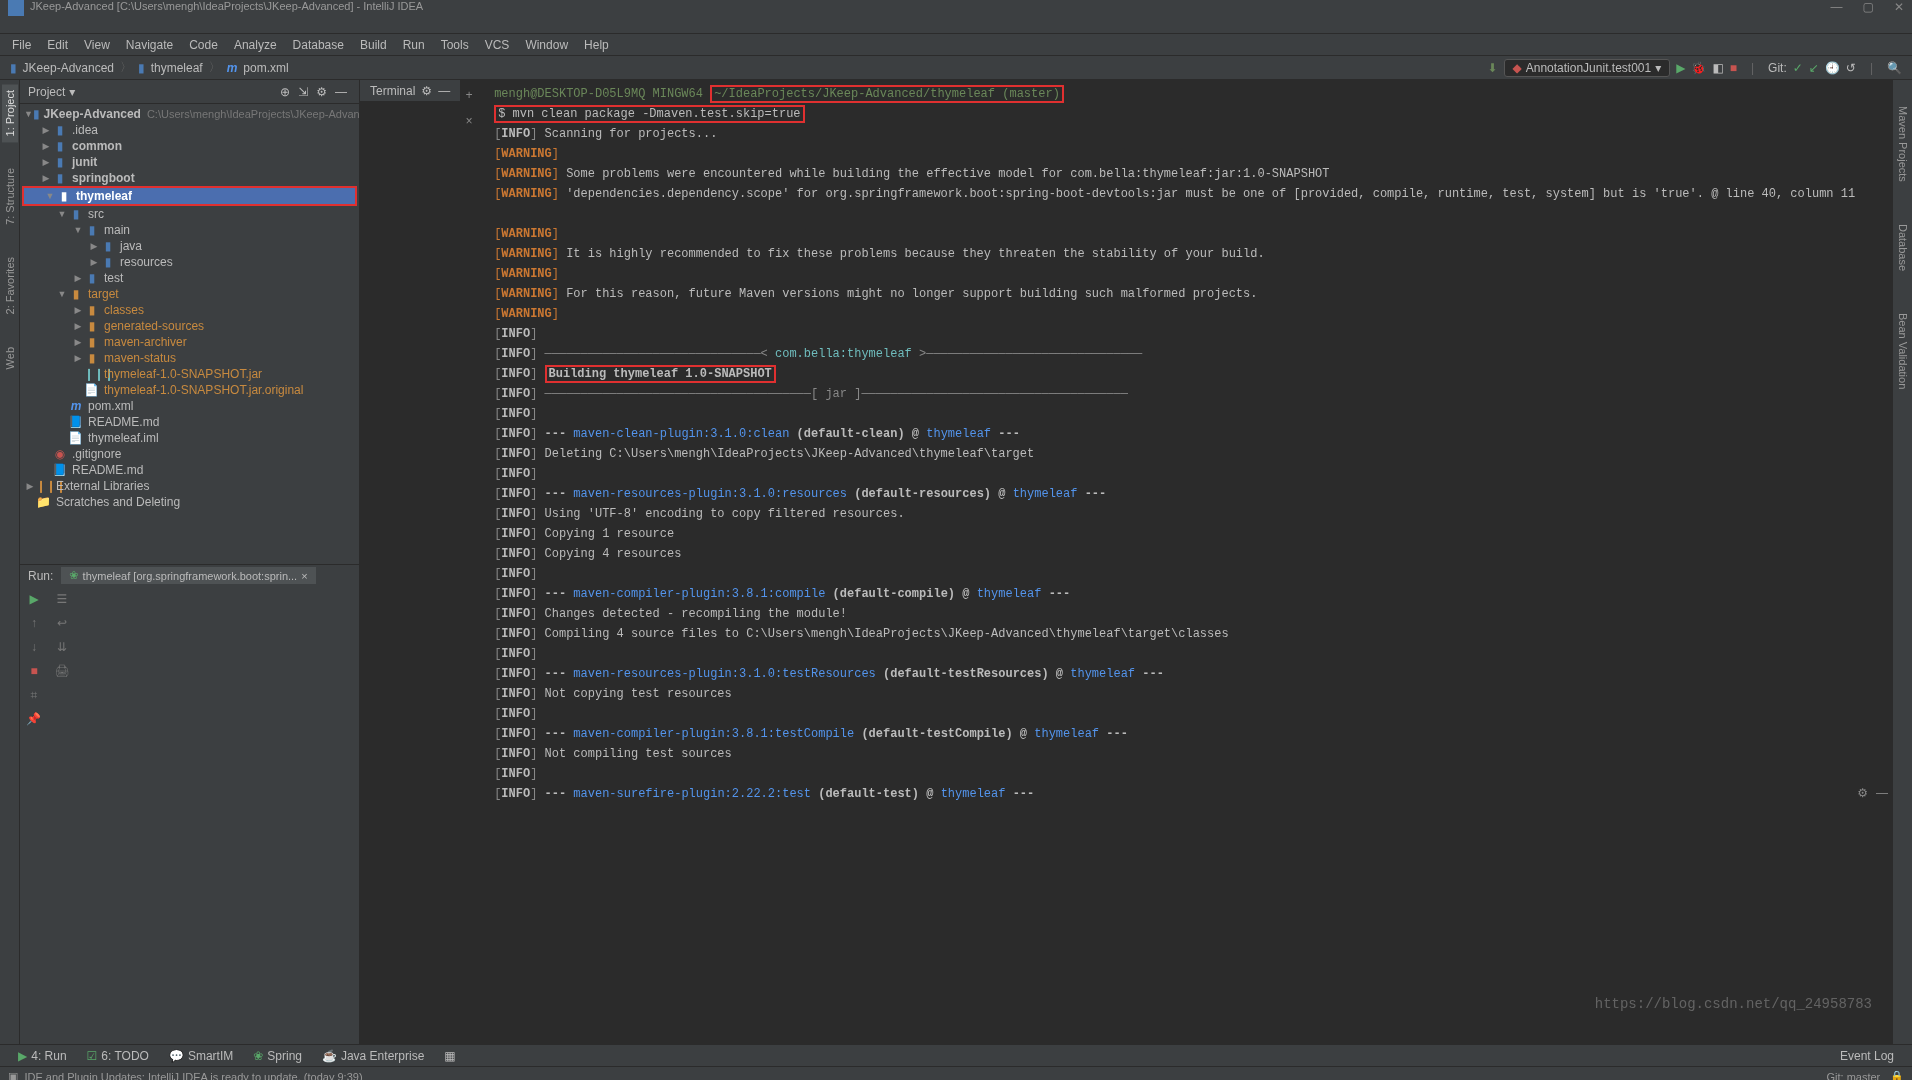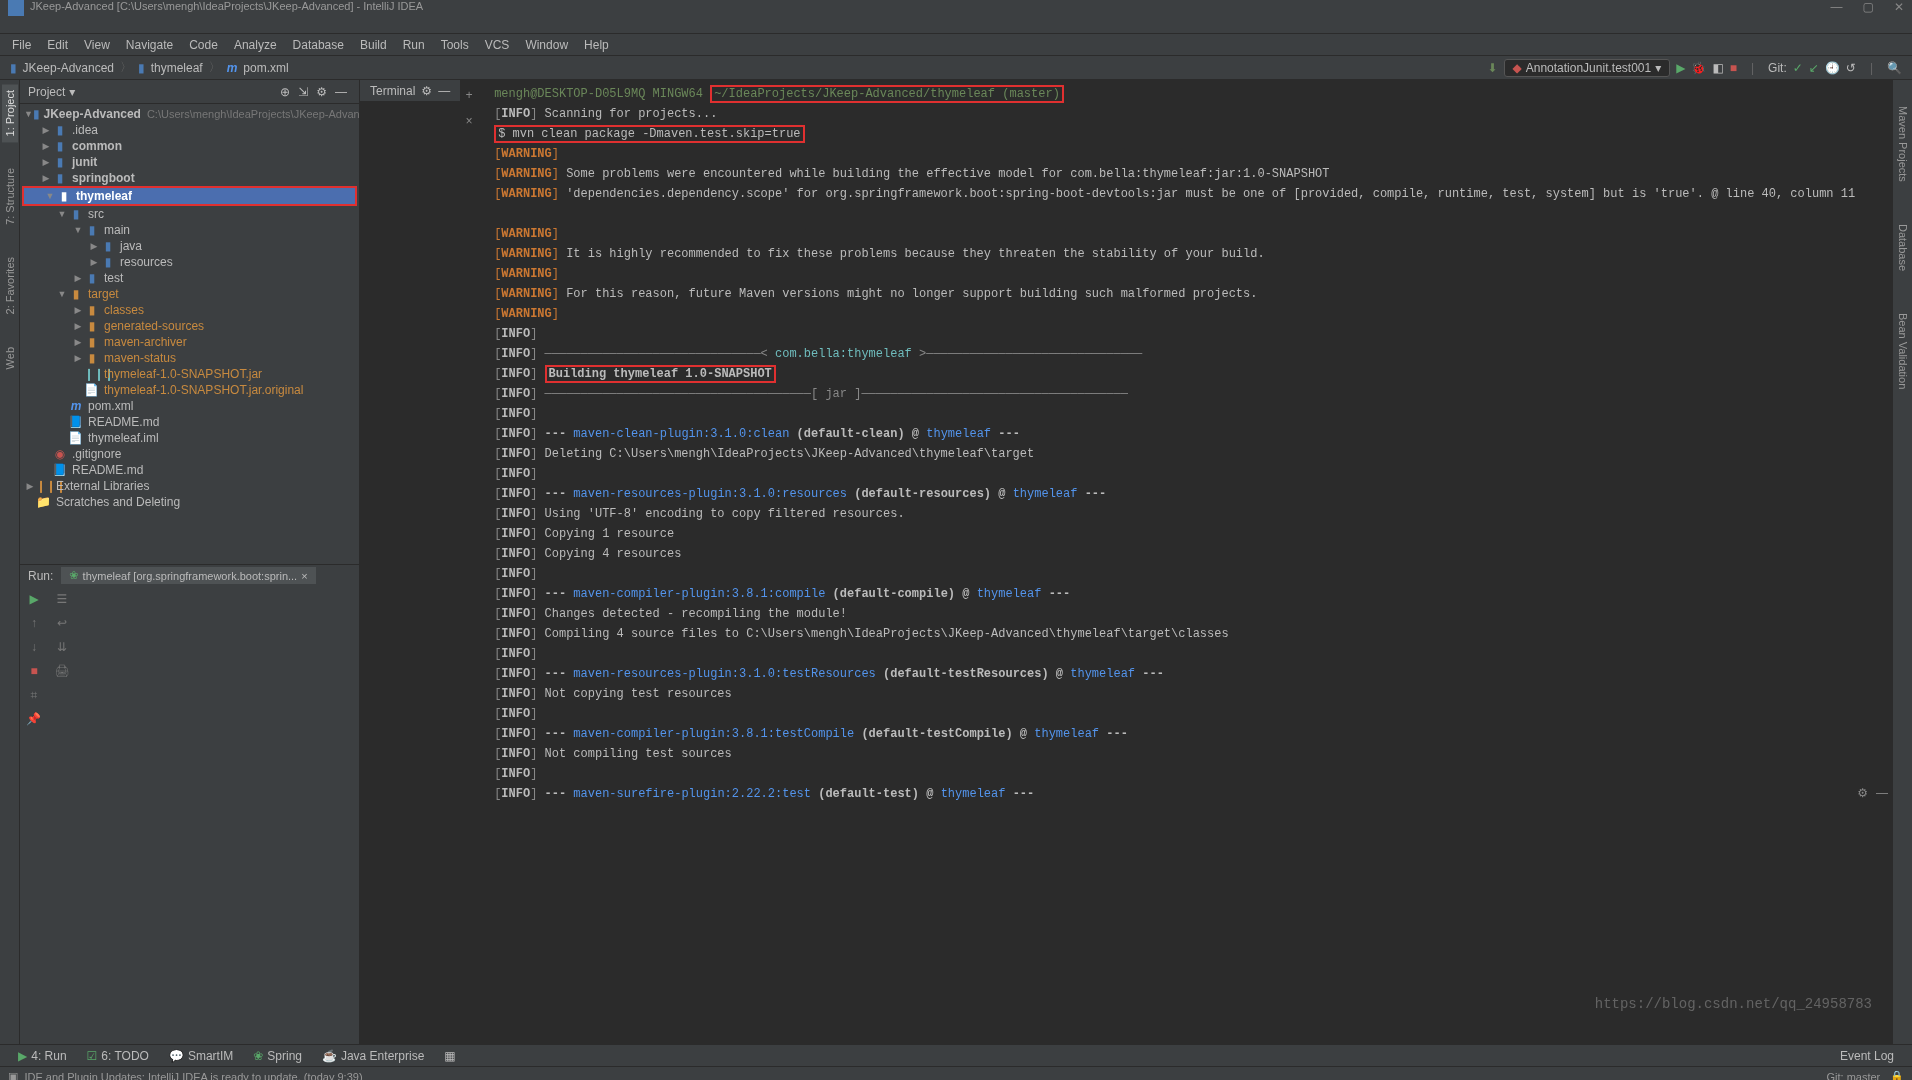--- a/index.html
+++ b/index.html
@@ -305,22 +305,22 @@
       <span style="margin:0 6px">⚙</span>
       <span>—</span>
     </div>
     <div class="terminal-body">
       <div class="term-gutter">
         <span style="color:#888">+</span>
         <span style="color:#888">×</span>
       </div>
       <div class="term-lines" id="term-lines">
           <div class="term-line"><span class="t-path">mengh@DESKTOP-D05L9MQ MINGW64</span> <span class="highlight-box" style="padding:0 2px"><span class="t-path">~/IdeaProjects/JKeep-Advanced/thymeleaf</span> <span class="t-branch">(master)</span></span></div>
+          <div class="term-line"><span class="highlight-box" style="padding:0 2px">$ mvn clean package -Dmaven.test.skip=true</span></div>
           <div class="term-line"><span class="t-info">[<b>INFO</b>]</span> Scanning for projects...</div>
-          <div class="term-line"><span class="highlight-box" style="padding:0 2px">$ mvn clean package -Dmaven.test.skip=true</span></div>
           <div class="term-line"><span class="t-warn">[<b>WARNING</b>]</span> </div>
           <div class="term-line"><span class="t-warn">[<b>WARNING</b>]</span> Some problems were encountered while building the effective model for com.bella:thymeleaf:jar:1.0-SNAPSHOT</div>
           <div class="term-line"><span class="t-warn">[<b>WARNING</b>]</span> 'dependencies.dependency.scope' for org.springframework.boot:spring-boot-devtools:jar must be one of [provided, compile, runtime, test, system] but is 'true'. @ line 40, column 11</div>
           <div class="term-line">&nbsp;</div>
           <div class="term-line"><span class="t-warn">[<b>WARNING</b>]</span> </div>
           <div class="term-line"><span class="t-warn">[<b>WARNING</b>]</span> It is highly recommended to fix these problems because they threaten the stability of your build.</div>
           <div class="term-line"><span class="t-warn">[<b>WARNING</b>]</span> </div>
           <div class="term-line"><span class="t-warn">[<b>WARNING</b>]</span> For this reason, future Maven versions might no longer support building such malformed projects.</div>
           <div class="term-line"><span class="t-warn">[<b>WARNING</b>]</span> </div>
           <div class="term-line"><span class="t-info">[<b>INFO</b>]</span> </div>

